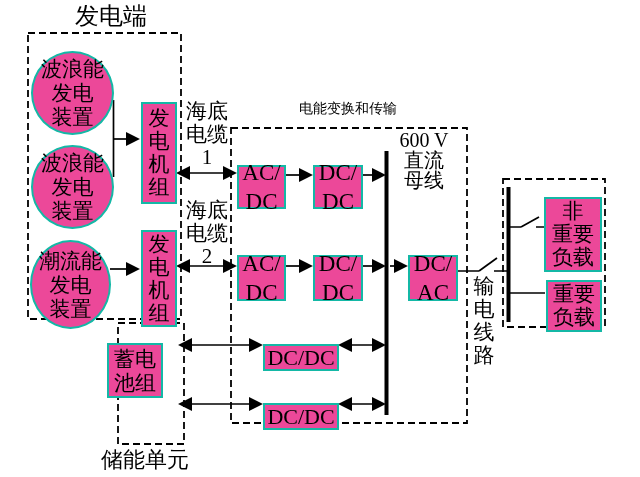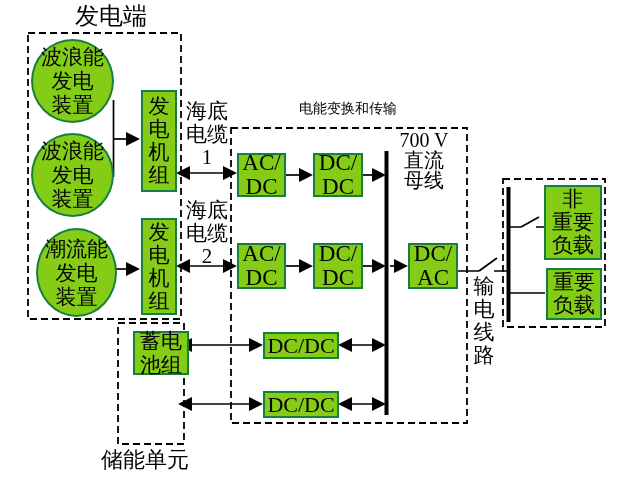--- a/index.html
+++ b/index.html
@@ -3,31 +3,32 @@
 <meta charset="utf-8">
 <style>
   html,body{margin:0;padding:0;background:#ffffff;}
   #canvas{
     position:relative;width:640px;height:477px;background:#ffffff;
     font-family:"Liberation Serif","DejaVu Serif",serif;color:#000;
     overflow:hidden;
   }
   #wires{position:absolute;left:0;top:0;width:640px;height:477px;}
   .node{
-    position:absolute;box-sizing:border-box;border:2px solid #15803d;background:#84cc16;
+    position:absolute;box-sizing:border-box;border:2px solid #14b8a6;background:#ec4899;
     display:flex;align-items:center;justify-content:center;text-align:center;
     white-space:pre-line;
+    margin-top:12px;
   }
   .ellipse{border-radius:50%;}
   .lbl{
     position:absolute;box-sizing:border-box;text-align:center;white-space:pre-line;
     line-height:1.1;
   }
   .cn{letter-spacing:0px;}
-  .conv-txt{font-size:23px;line-height:24px;letter-spacing:0;}
+  .conv-txt{font-size:23px;line-height:29px;letter-spacing:0;}
   .vert{line-height:23px;}
 </style>
 </head>
 <body>
 
 <div id="canvas">
 
   <svg id="wires" viewBox="0 0 640 477" xmlns="http://www.w3.org/2000/svg">
     <defs>
       <marker id="ah" viewBox="0 0 10 10" refX="8.6" refY="5" markerWidth="8.2" markerHeight="8.2" orient="auto-start-reverse">
@@ -82,35 +83,35 @@
   <div class="lbl cn" style="left:66px;top:3px;width:90px;font-size:24px;">发电端</div>
   <div class="lbl cn" style="left:266px;top:101px;width:164px;font-size:14px;">电能变换和传输</div>
   <div class="lbl cn" style="left:101px;top:448px;width:88px;font-size:22px;">储能单元</div>
 
   <div class="lbl cn" style="left:183px;top:100px;width:48px;font-size:21px;line-height:23px;">海底
 电缆
 1</div>
   <div class="lbl cn" style="left:183px;top:199px;width:48px;font-size:21px;line-height:23px;">海底
 电缆
 2</div>
-  <div class="lbl cn" style="left:392px;top:130px;width:64px;font-size:20px;line-height:20px;">700 V
+  <div class="lbl cn" style="left:392px;top:130px;width:64px;font-size:20px;line-height:20px;">600 V
 直流
 母线</div>
   <div class="lbl cn vert" style="left:470px;top:275px;width:28px;font-size:21px;">输
 电
 线
 路</div>
 
   <div class="node ellipse cn" style="left:31px;top:39px;width:83px;height:84px;font-size:21px;line-height:24px;">波浪能
 发电
 装置</div>
   <div class="node ellipse cn" style="left:31px;top:133px;width:83px;height:84px;font-size:21px;line-height:24px;">波浪能
 发电
 装置</div>
-  <div class="node ellipse cn" style="left:36px;top:228px;width:81px;height:89px;font-size:21px;line-height:24px;">潮流能
+  <div class="node ellipse cn" style="left:30px;top:228px;width:81px;height:89px;font-size:21px;line-height:24px;">潮流能
 发电
 装置</div>
 
   <div class="node cn" style="left:141px;top:90px;width:36px;height:102px;font-size:21px;line-height:23px;">发
 电
 机
 组</div>
   <div class="node cn" style="left:141px;top:218px;width:36px;height:97px;font-size:21px;line-height:23px;">发
 电
 机
@@ -124,21 +125,21 @@
   <div class="node conv-txt" style="left:237px;top:243px;width:49px;height:46px;">AC/
 DC</div>
   <div class="node conv-txt" style="left:313px;top:243px;width:50px;height:46px;">DC/
 DC</div>
   <div class="node conv-txt" style="left:408px;top:243px;width:50px;height:46px;">DC/
 AC</div>
 
   <div class="node" style="left:263px;top:332px;width:76px;height:27px;font-size:22px;">DC/DC</div>
   <div class="node" style="left:263px;top:391px;width:76px;height:27px;font-size:22px;">DC/DC</div>
 
-  <div class="node cn" style="left:133px;top:331px;width:56px;height:44px;font-size:21px;line-height:24px;">蓄电
+  <div class="node cn" style="left:107px;top:331px;width:56px;height:55px;font-size:21px;line-height:24px;">蓄电
 池组</div>
 
   <div class="node cn" style="left:544px;top:185px;width:58px;height:75px;font-size:21px;line-height:23px;">非
 重要
 负载</div>
   <div class="node cn" style="left:546px;top:268px;width:56px;height:52px;font-size:21px;line-height:23px;">重要
 负载</div>
 
 </div>
 

